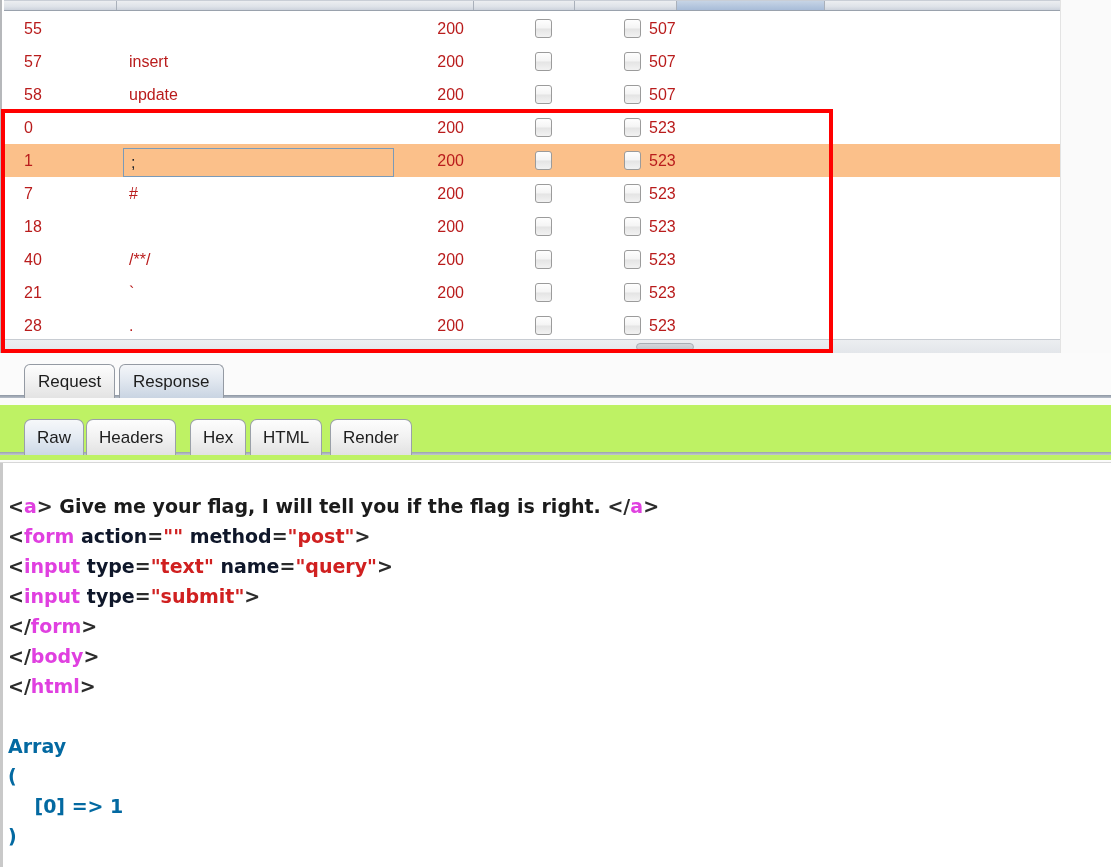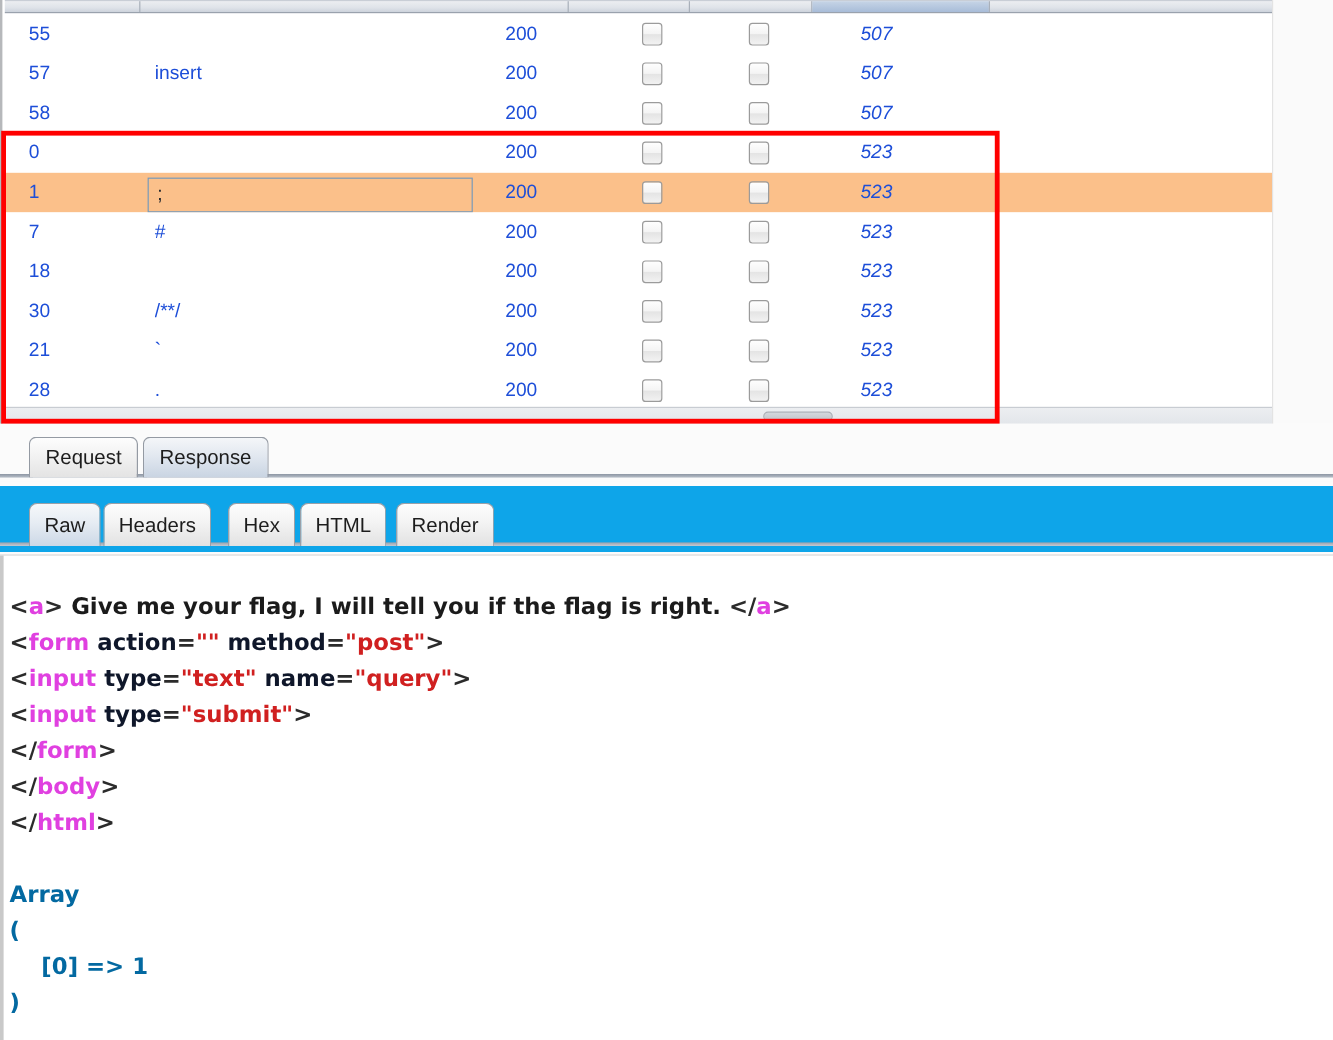--- a/index.html
+++ b/index.html
@@ -38,26 +38,26 @@
     background: #ffffff;
     overflow: hidden;
   }
   .row {
     position: relative; height: 33px; width: 100%;
     background: #ffffff;
   }
   .row.selected { background: #fbc08a; }
   .cell {
     position: absolute; top: 0; height: 33px; line-height: 33px;
-    font-size: 16px; color: #1d4ed8; white-space: nowrap; overflow: hidden;
+    font-size: 16px; color: #b91c1c; white-space: nowrap; overflow: hidden;
   }
   .c-index   { left: 20px;  width: 90px; }
   .c-payload { left: 125px; width: 280px; }
-  .c-status  { left: 417px; width: 70px; }
-  .c-length  { left: 713px; width: 120px; font-style: italic; }
+  .c-status  { left: 390px; width: 70px; text-align: right; }
+  .c-length  { left: 645px; width: 120px; }
 
   .cb-wrap { position: absolute; top: 0; height: 33px; display: flex; align-items: center; }
   .cb-wrap.c1 { left: 531px; }
   .cb-wrap.c2 { left: 620px; }
   .checkbox {
     width: 17px; height: 19px;
     background: linear-gradient(to bottom, #fefefe 0%, #f4f4f4 48%, #e4e4e4 52%, #f2f2f2 100%);
     border: 1px solid #9b9b9b;
     border-radius: 3px;
   }
@@ -117,21 +117,21 @@
     white-space: nowrap;
   }
   .tab.active {
     background: linear-gradient(to bottom, #f4f6f9 0%, #e2e8f0 45%, #c9d4e2 100%);
     z-index: 3;
     margin-top: 34px;
   }
 
   .tabstrip2 {
     position: absolute; left: 0; top: 405px; width: 1111px; height: 55px;
-    background: #0ea5e9;
+    background: #bef264;
   }
   .tabstrip2 .baseline {
     position: absolute; left: 0; bottom: 5px; width: 1111px; height: 3px;
     background: linear-gradient(to bottom, #9aa2ae, #c2c9d2);
   }
   .tab2 {
     position: absolute; bottom: 5px; height: 36px; line-height: 35px;
     padding: 0 12px;
     font-size: 17px; color: #1d1d1d;
     background: linear-gradient(to bottom, #fdfdfd 0%, #f3f3f3 45%, #e2e2e2 100%);
@@ -215,20 +215,21 @@
           <div class="cb-wrap c1">
             <div class="checkbox"></div>
           </div>
           <div class="cb-wrap c2">
             <div class="checkbox"></div>
           </div>
           <div class="cell c-length">507</div>
         </div>
         <div class="row">
           <div class="cell c-index">58</div>
+          <div class="cell c-payload">update</div>
           <div class="cell c-status">200</div>
           <div class="cb-wrap c1">
             <div class="checkbox"></div>
           </div>
           <div class="cb-wrap c2">
             <div class="checkbox"></div>
           </div>
           <div class="cell c-length">507</div>
         </div>
         <div class="row">
@@ -273,21 +274,21 @@
           <div class="cell c-status">200</div>
           <div class="cb-wrap c1">
             <div class="checkbox"></div>
           </div>
           <div class="cb-wrap c2">
             <div class="checkbox"></div>
           </div>
           <div class="cell c-length">523</div>
         </div>
         <div class="row">
-          <div class="cell c-index">30</div>
+          <div class="cell c-index">40</div>
           <div class="cell c-payload">/**/</div>
           <div class="cell c-status">200</div>
           <div class="cb-wrap c1">
             <div class="checkbox"></div>
           </div>
           <div class="cb-wrap c2">
             <div class="checkbox"></div>
           </div>
           <div class="cell c-length">523</div>
         </div>

